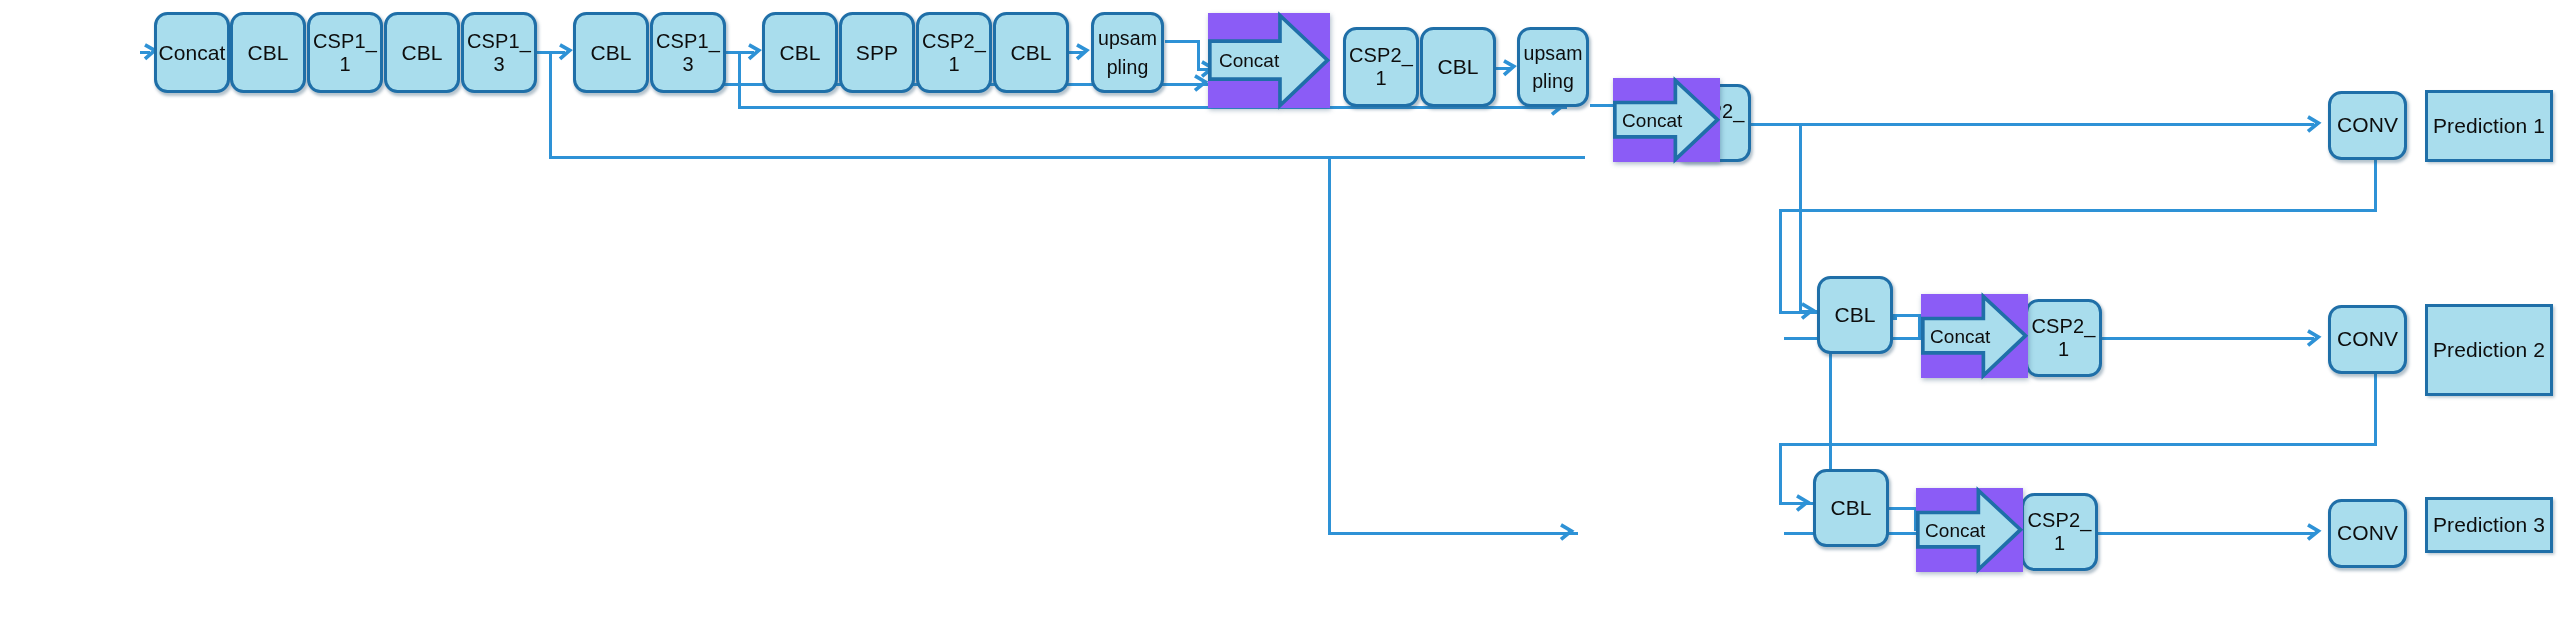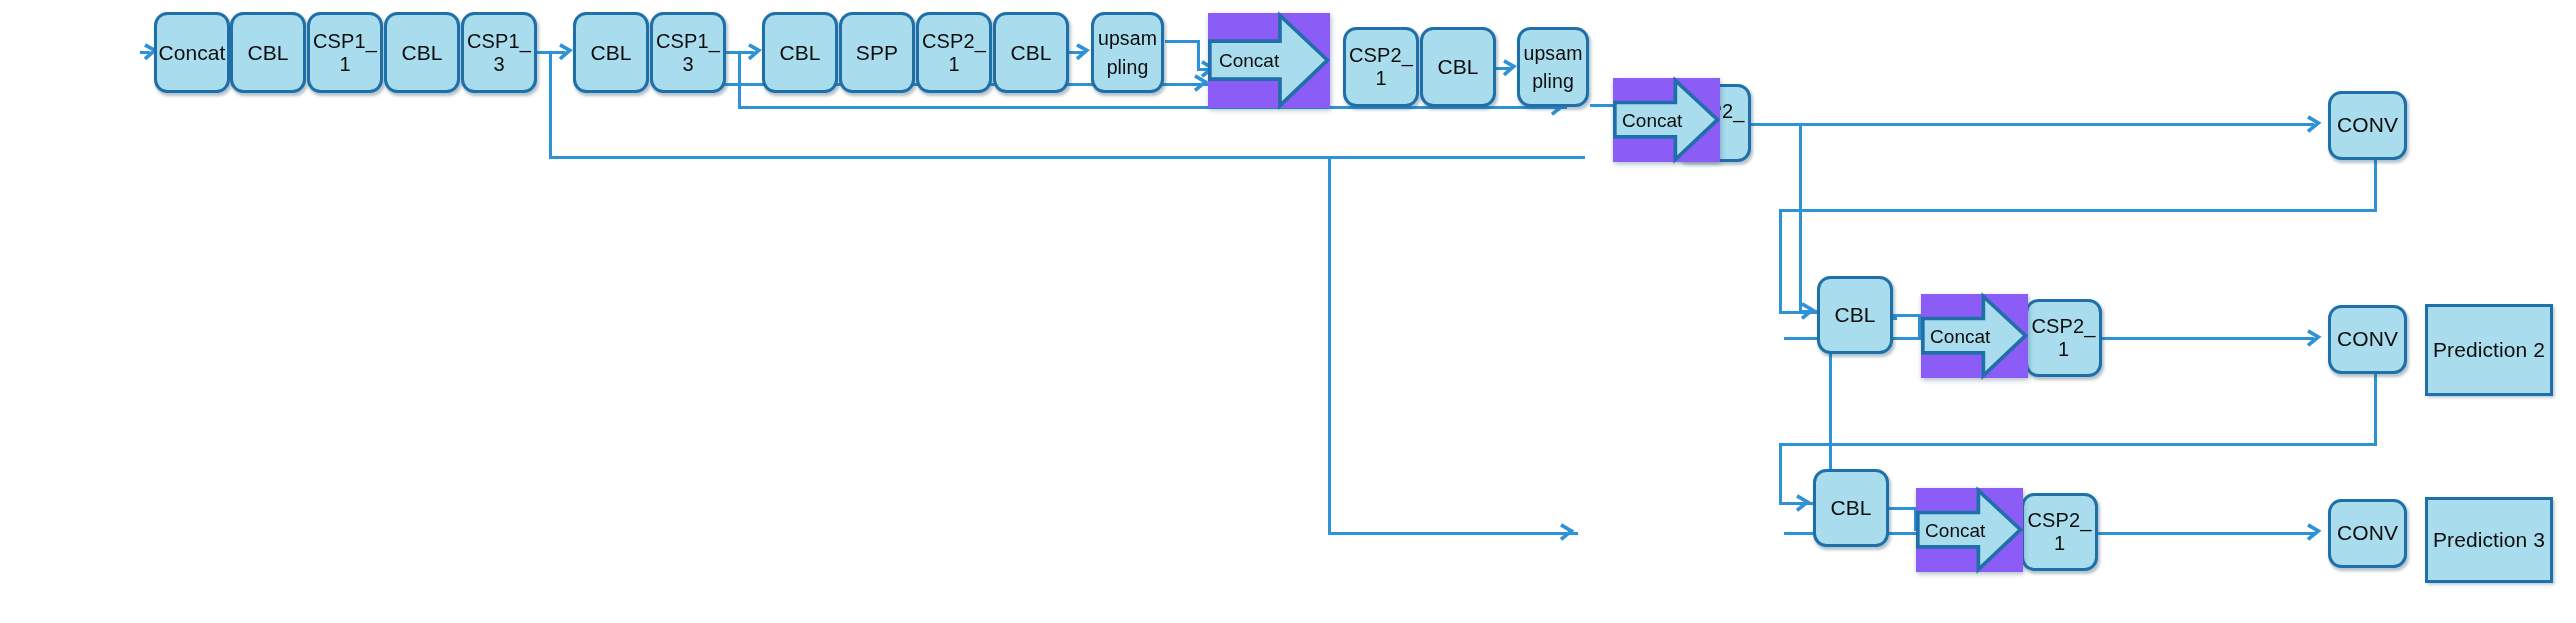--- a/index.html
+++ b/index.html
@@ -290,29 +290,32 @@
     <span class="ctext" style="left:9.1px;top:32px;">Concat</span>
   </div>
 
   <div class="node stack" style="left:2021px;top:493px;width:77px;height:78px;">
     <span class="lbl">CSP2_1</span>
   </div>
 
   <div class="node" style="left:2328px;top:91px;width:79px;height:69px;">
     <span class="lbl">CONV</span>
   </div>
+  <div class="node sharp" style="left:2425px;top:90px;width:128px;height:72px;">
+    <span class="lbl">Prediction 1</span>
+  </div>
 
   <div class="node" style="left:2328px;top:305px;width:79px;height:69px;">
     <span class="lbl">CONV</span>
   </div>
   <div class="node sharp" style="left:2425px;top:304px;width:128px;height:92px;">
     <span class="lbl">Prediction 2</span>
   </div>
 
   <div class="node" style="left:2328px;top:499px;width:79px;height:69px;">
     <span class="lbl">CONV</span>
   </div>
-  <div class="node sharp" style="left:2425px;top:497px;width:128px;height:86px;">
+  <div class="node sharp" style="left:2425px;top:497px;width:128px;height:56px;">
     <span class="lbl">Prediction 3</span>
   </div>
 
 </div>
 
 
 </body></html>

